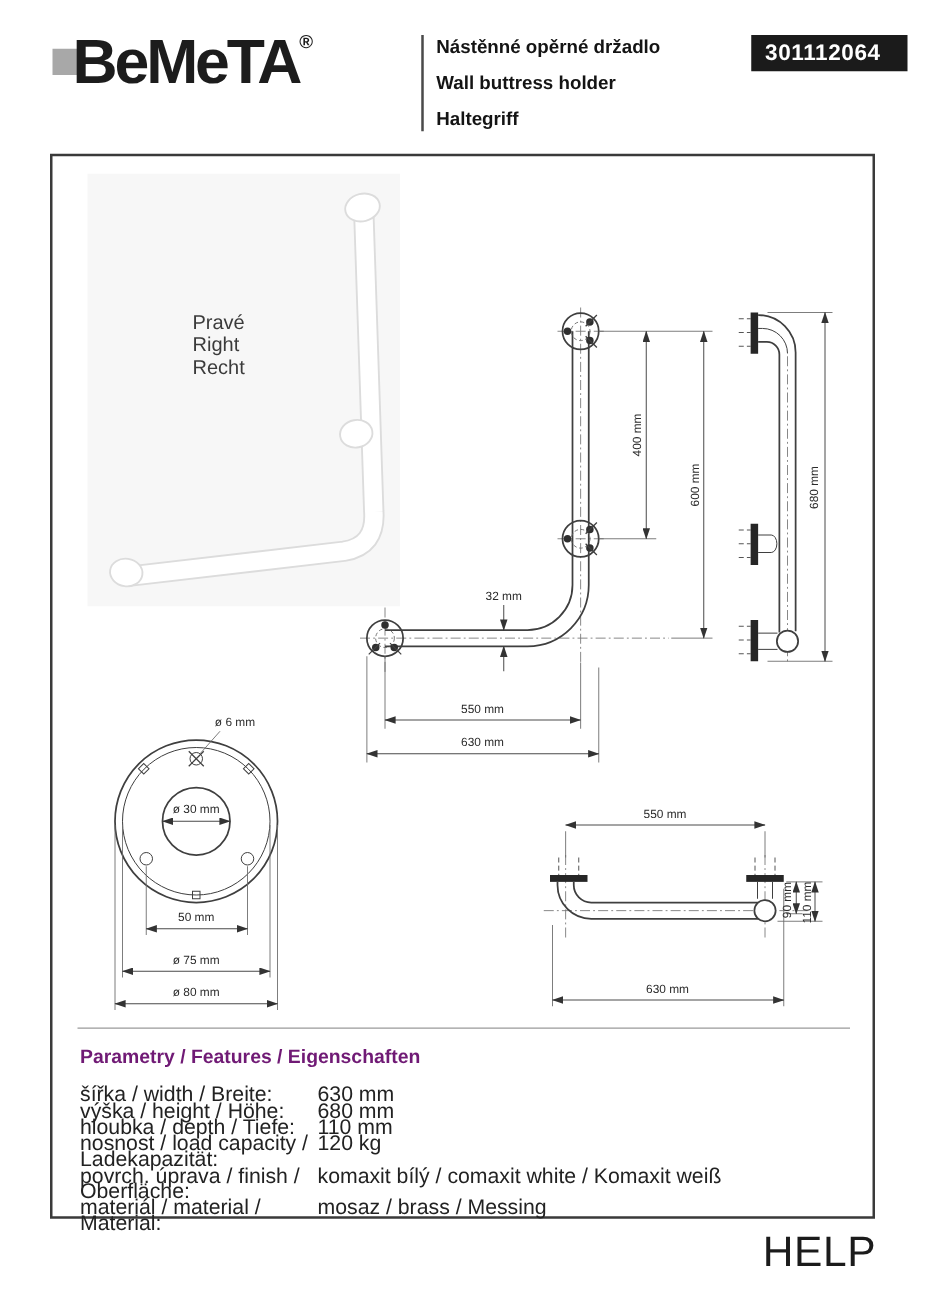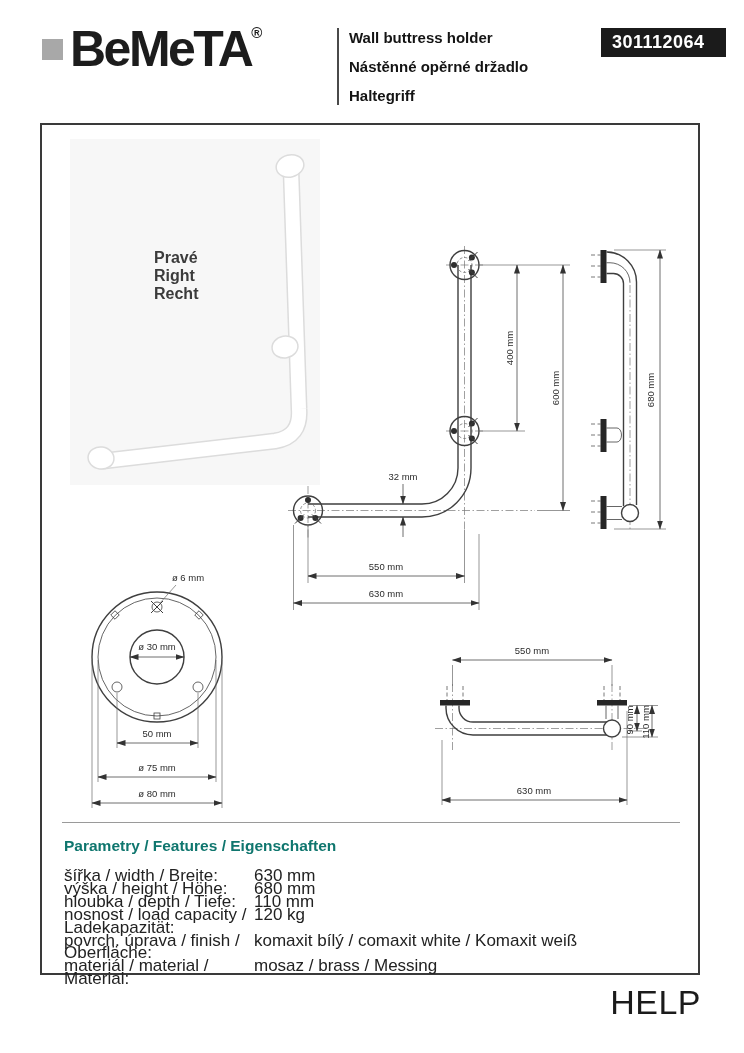--- a/index.html
+++ b/index.html
@@ -1,31 +1,31 @@
 <!DOCTYPE html>
 <html><head>
 <meta charset="utf-8">
 <style>
   html,body{margin:0;padding:0;}
   body{width:744px;height:1053px;position:relative;background:#ffffff;
        font-family:"Liberation Sans",sans-serif;color:#1a1a1a;overflow:hidden;}
   .abs{position:absolute;}
   
   .logo-square{left:42px;top:39px;width:21px;height:21px;background:#a8a8a8;}
-  .brand{left:70px;top:24px;font-size:50px;font-weight:700;letter-spacing:-2.5px;color:#1c1c1c;line-height:1;}
+  .brand{left:58px;top:24px;font-size:50px;font-weight:700;letter-spacing:-2.5px;color:#1c1c1c;line-height:1;}
   .reg{font-size:15px;font-weight:700;vertical-align:28px;letter-spacing:0;}
   .hdr-divider{left:337px;top:28px;width:2px;height:77px;background:#4a4a4a;}
   .titles{left:349px;top:23px;font-size:15px;font-weight:700;line-height:29px;color:#141414;}
   .code-badge{left:601px;top:28px;width:125px;height:29px;background:#1b1b1b;color:#ffffff;
               font-size:18px;font-weight:700;line-height:29px;padding-left:11px;box-sizing:border-box;letter-spacing:0.5px;}
   
   .main-box{left:40px;top:123px;width:660px;height:852px;border:2px solid #3a3a3a;box-sizing:border-box;}
-  .photo{left:28px;top:14px;width:250px;height:346px;background:#f7f7f7;font-weight:bold;}
+  .photo{left:28px;top:14px;width:250px;height:346px;background:#f7f7f7;}
   .divider{left:20px;top:697px;width:618px;height:1px;background:#9a9a9a;}
-  .param-heading{left:22px;top:712px;font-size:15.5px;font-weight:700;color:#0f766e;}
+  .param-heading{left:22px;top:712px;font-size:15.5px;font-weight:700;color:#701a75;}
   .param-rows{left:22px;top:745px;font-size:17px;line-height:12.9px;color:#222;}
   .param-row{display:flex;}
   .param-label{width:190px;flex:none;}
   .param-value{flex:none;}
   .footer-brand{right:43px;top:983px;font-size:34px;font-weight:400;letter-spacing:0.5px;color:#1b1b1b;}
   
   .ln{fill:none;stroke:#3f3f3f;stroke-width:1.4;}
   .thin{fill:none;stroke:#3f3f3f;stroke-width:0.8;}
   .cl{fill:none;stroke:#777;stroke-width:0.7;stroke-dasharray:8 2.5 1.5 2.5;}
   .cld{fill:none;stroke:#666;stroke-width:0.7;stroke-dasharray:3 2;}
@@ -47,22 +47,22 @@
     <marker id="arw" markerUnits="userSpaceOnUse" markerWidth="9" markerHeight="6" refX="8.5" refY="3" orient="auto-start-reverse">
       <path d="M0,0 L9,3 L0,6 Z" fill="#333"></path>
     </marker>
   </defs>
 </svg>
 
 <div class="abs logo-square"></div>
 <div class="abs brand"><span>BeMeTA</span><span class="reg">®</span></div>
 <div class="abs hdr-divider"></div>
 <div class="abs titles">
+  <div>Nástěnné opěrné držadlo</div>
   <div>Wall buttress holder</div>
-  <div>Nástěnné opěrné držadlo</div>
   <div>Haltegriff</div>
 </div>
 <div class="abs code-badge">301112064</div>
 
 <div class="abs main-box">
 
   <div class="abs photo">
     <svg width="250" height="346" viewBox="0 0 250 346">
       <path d="M221,30 L229,270 Q231,298 205,302 L33,322" fill="none" stroke="#dcdcdc" stroke-width="17" stroke-linecap="round" stroke-linejoin="round"></path>
       <path d="M221,30 L229,270 Q231,298 205,302 L33,322" fill="none" stroke="#ffffff" stroke-width="14" stroke-linecap="round" stroke-linejoin="round"></path>

